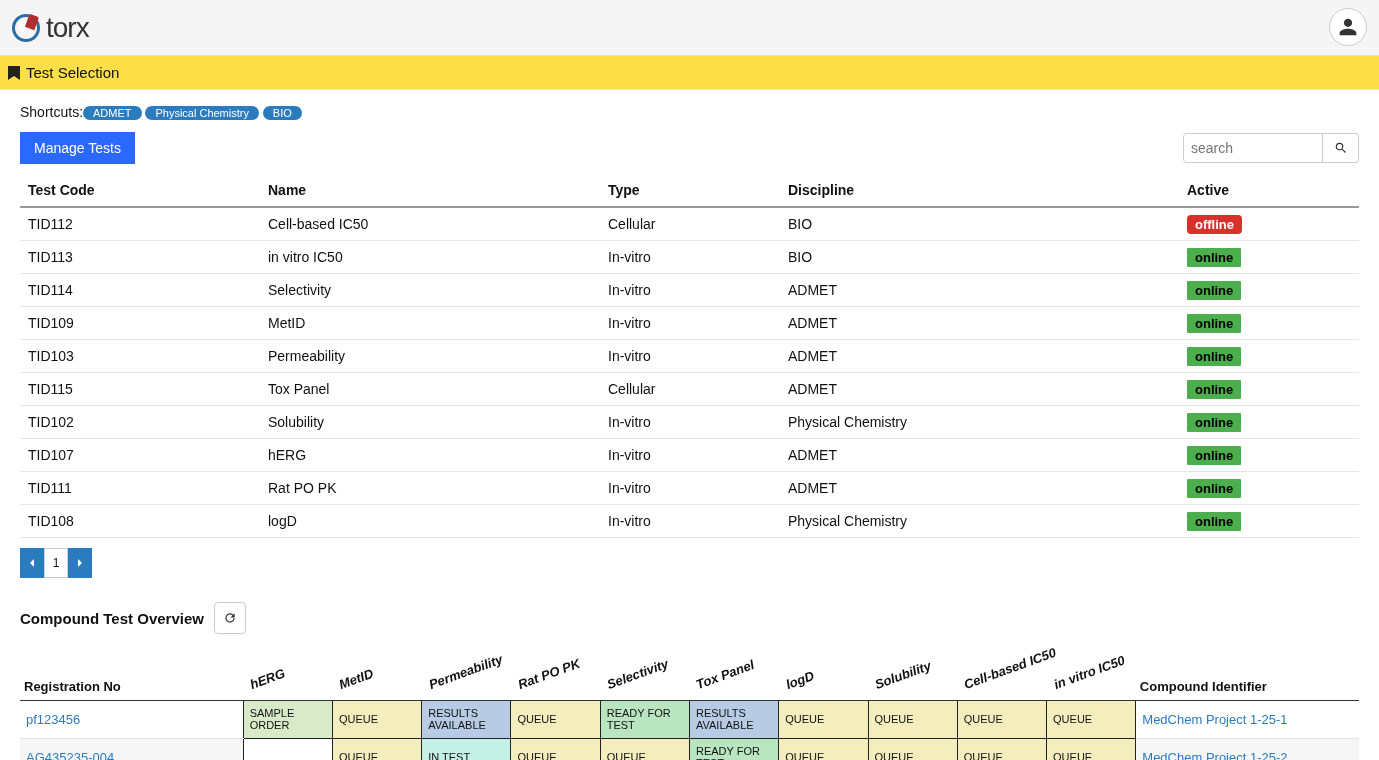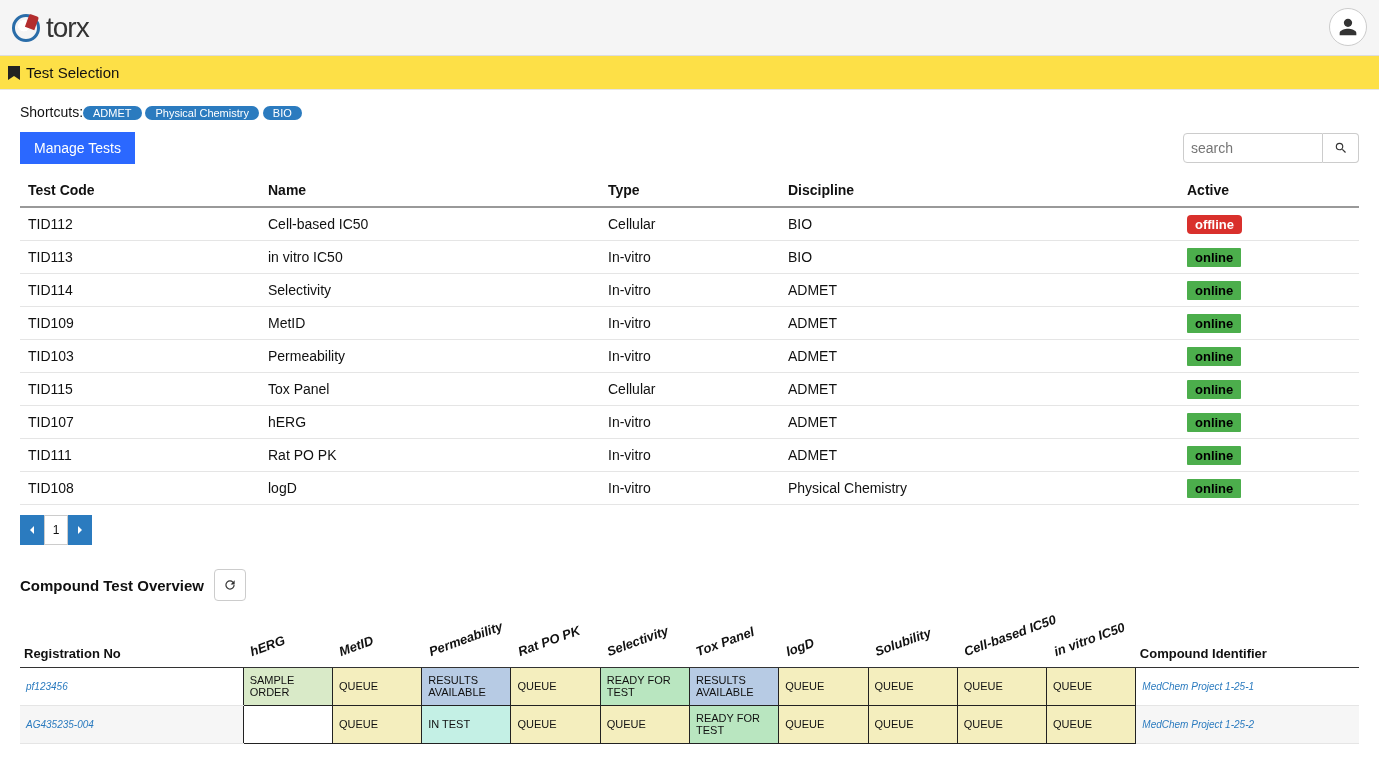--- a/index.html
+++ b/index.html
@@ -233,22 +233,21 @@
     table.overview td {
       border: 1px solid #222;
       padding: 4px 6px;
       font-size: 11px;
       height: 38px;
       vertical-align: middle;
     }
     table.overview td.reg, table.overview td.cid {
       border: none;
       border-bottom: 1px solid #e5e5e5;
-      font-size: 10px;
-      font-style: italic;
+      font-size: 13px;
     }
     table.overview tbody tr:nth-child(even) td.reg,
     table.overview tbody tr:nth-child(even) td.cid {
       background: #f6f6f6;
     }
     table.overview td.reg a, table.overview td.cid a {
       color: #2b7bbf;
       text-decoration: none;
     }
     .s-sample-order { background: #d9eac8; }
@@ -356,20 +355,27 @@
           <td><span class="badge-online">online</span></td>
         </tr>
         <tr>
           <td>TID115</td>
           <td>Tox Panel</td>
           <td>Cellular</td>
           <td>ADMET</td>
           <td><span class="badge-online">online</span></td>
         </tr>
         <tr>
+          <td>TID102</td>
+          <td>Solubility</td>
+          <td>In-vitro</td>
+          <td>Physical Chemistry</td>
+          <td><span class="badge-online">online</span></td>
+        </tr>
+        <tr>
           <td>TID107</td>
           <td>hERG</td>
           <td>In-vitro</td>
           <td>ADMET</td>
           <td><span class="badge-online">online</span></td>
         </tr>
         <tr>
           <td>TID111</td>
           <td>Rat PO PK</td>
           <td>In-vitro</td>

